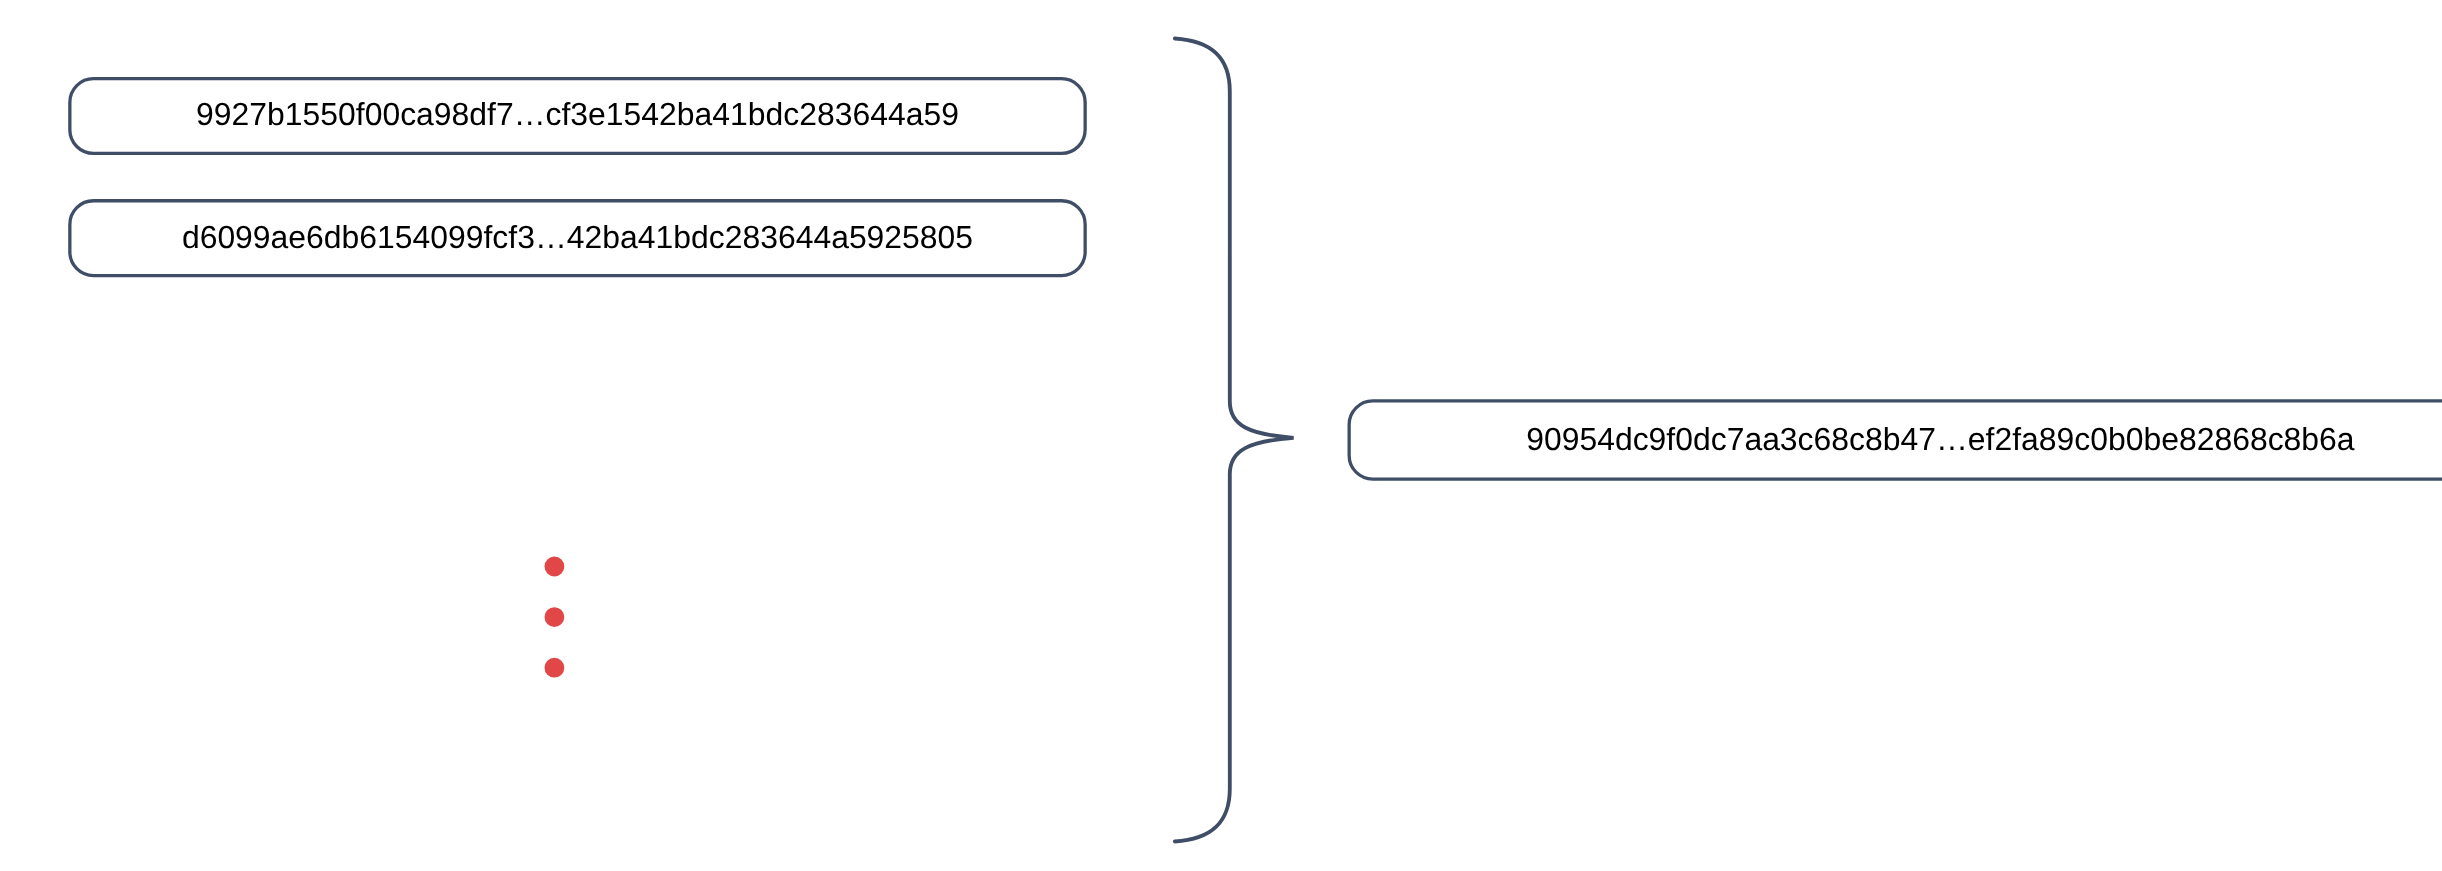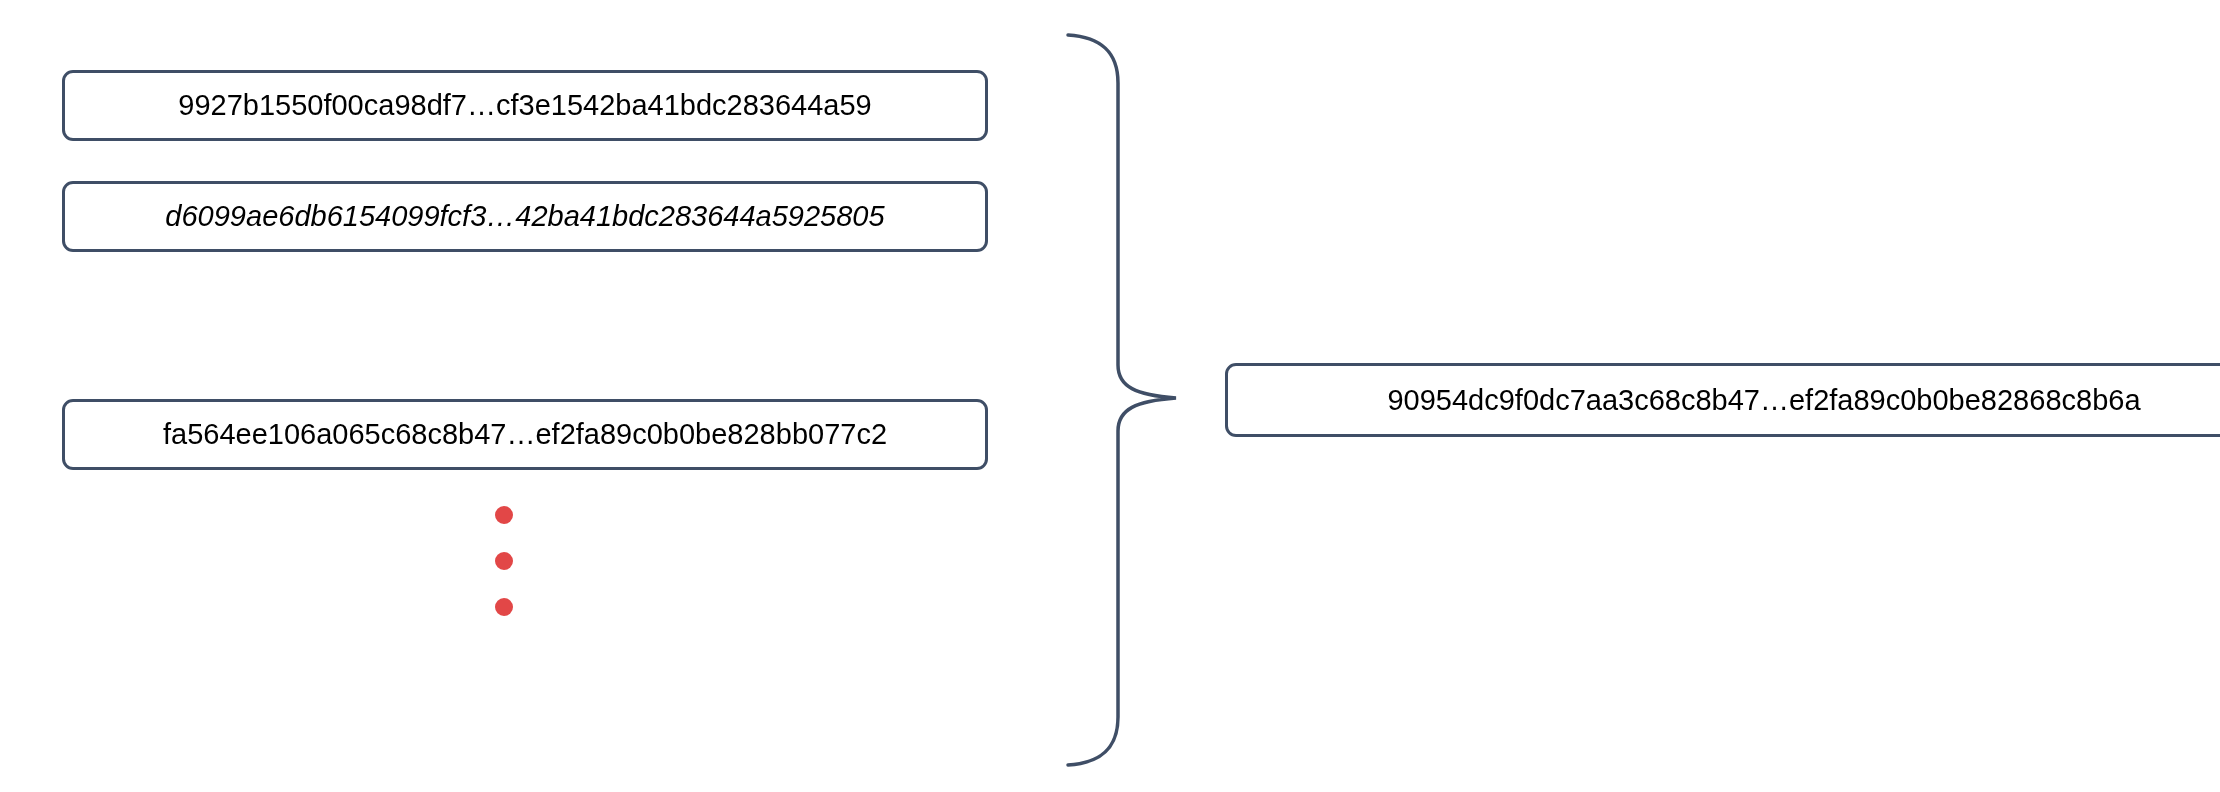--- a/index.html
+++ b/index.html
@@ -20,34 +20,34 @@
     height: 792px;
     background: var(--bg);
     overflow: hidden;
   }
   .hash-box {
     position: absolute;
     left: 62px;
     width: 926px;
     height: 71px;
     border: 3px solid var(--stroke);
-    border-radius: 11px;
+    border-radius: 23px;
     background: var(--bg);
     display: flex;
     align-items: center;
     justify-content: center;
   }
   .hash-box .hash-text {
     font-size: 29px;
     color: var(--text);
     white-space: nowrap;
     letter-spacing: 0px;
   }
   .hash-box.pos-0 { top: 70px; }
-  .hash-box.pos-1 { top: 181px; font-style: italic; }
+  .hash-box.pos-1 { top: 181px; }
   .hash-box.pos-2 { top: 291px; }
   .hash-box.pos-3 { top: 399px; }
   .hash-box.pos-4 { top: 643px; }
   .hash-box.result {
     left: 1225px;
     top: 363px;
     width: 1078px;
     height: 74px;
   }
   .ellipsis {
@@ -86,23 +86,20 @@
 
   <div class="hash-box pos-0">
     <span class="hash-text">9927b1550f00ca98df7…cf3e1542ba41bdc283644a59</span>
   </div>
 
   <div class="hash-box pos-1">
     <span class="hash-text">d6099ae6db6154099fcf3…42ba41bdc283644a5925805</span>
   </div>
 
 
-  <div class="hash-box pos-3">
-    <span class="hash-text">fa564ee106a065c68c8b47…ef2fa89c0b0be828bb077c2</span>
-  </div>
 
   <div class="ellipsis">
     <span class="dot"></span>
     <span class="dot"></span>
     <span class="dot"></span>
   </div>
 
 
   <div class="brace">
     <svg viewBox="0 0 160 750" preserveAspectRatio="none" aria-hidden="true">

